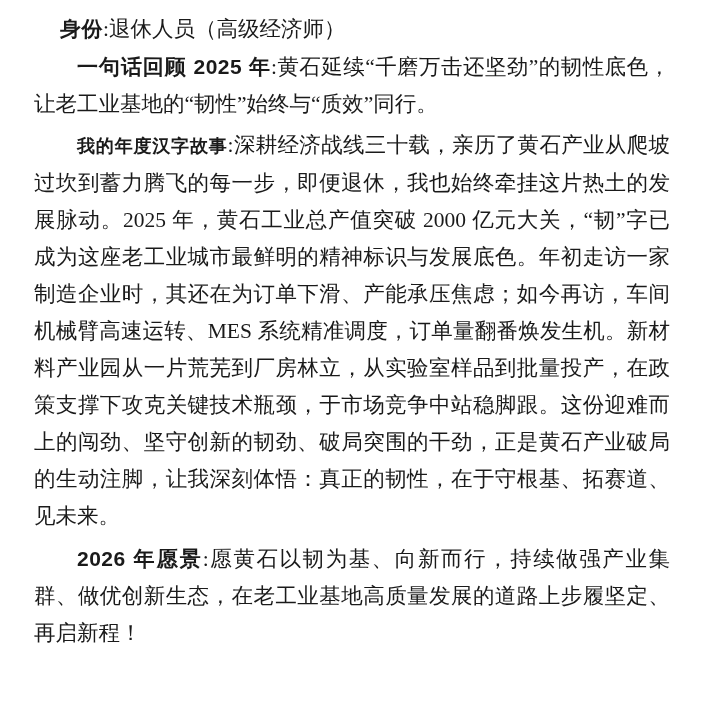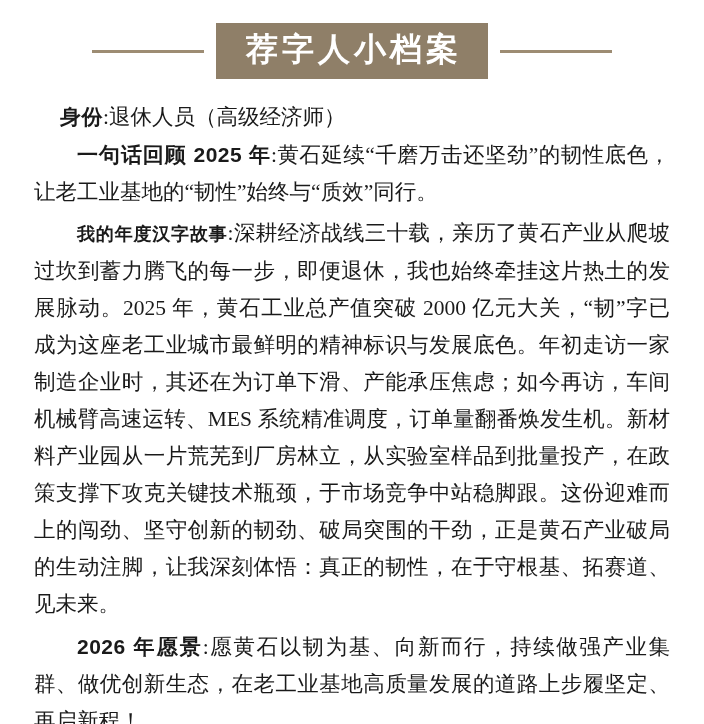--- a/index.html
+++ b/index.html
@@ -91,25 +91,20 @@
 
   .vision {
     margin-top: 5px;
   }
 </style>
 </head>
 <body>
 
 <div class="page">
 
-  <div class="header">
-    <div class="rule rule-left"></div>
-    <div class="title-plate">荐字人小档案</div>
-    <div class="rule rule-right"></div>
-  </div>
 
   <div class="content">
 
 
 
     <p class="para field-line">
       <span class="lbl">身份</span><span class="val">:</span><span class="val">退休人员（高级经济师）</span>
     </p>
 
     <p class="para indent">

